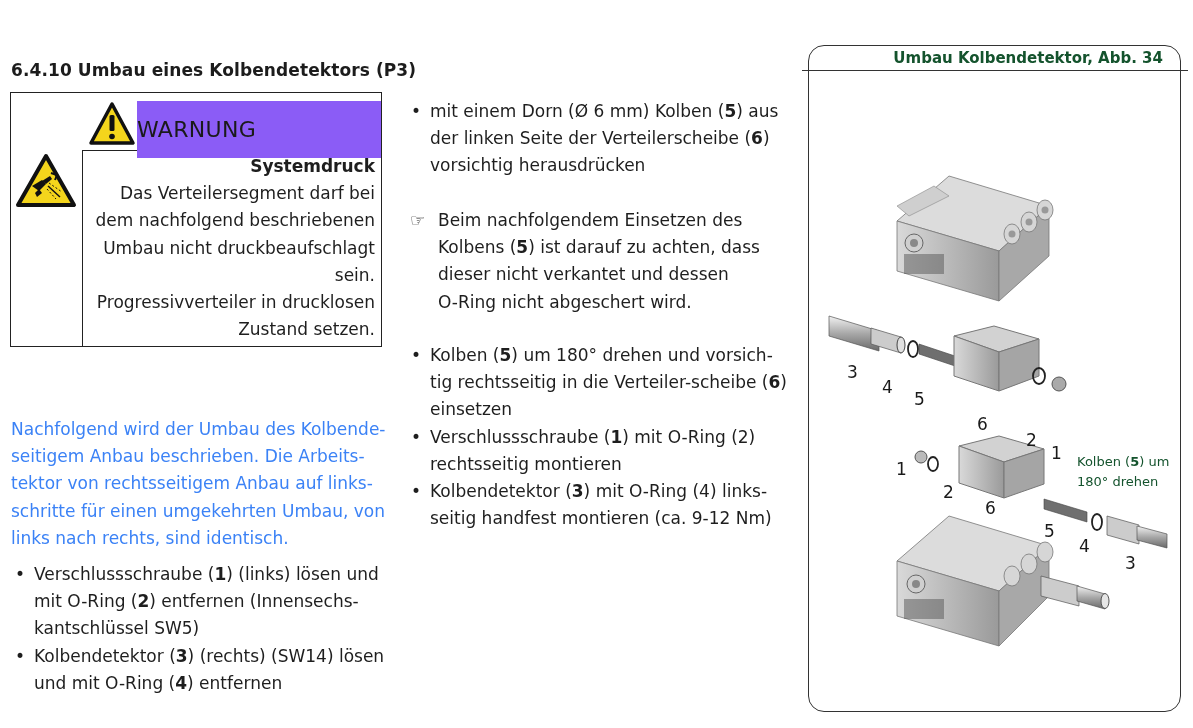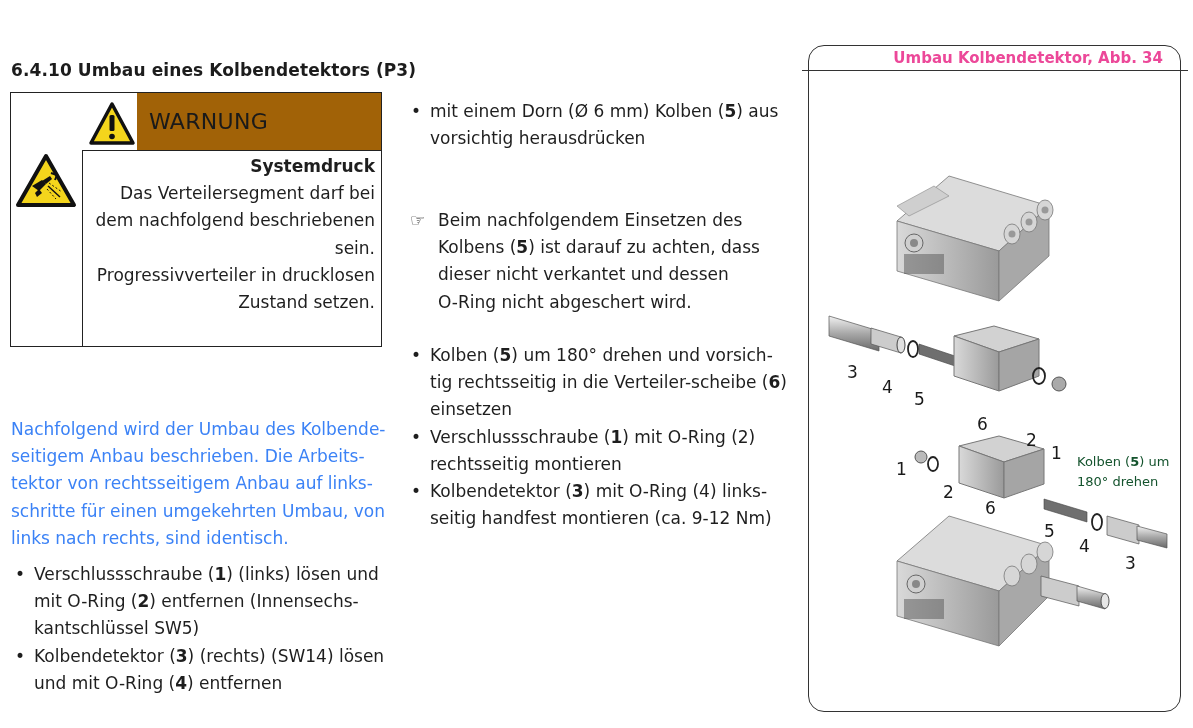--- a/index.html
+++ b/index.html
@@ -6,22 +6,22 @@
   body { width:1193px; height:728px; position:relative; overflow:hidden;
          font-family:"DejaVu Sans", "Liberation Sans", sans-serif; color:#1a1a1a; }
   .title { position:absolute; left:11px; top:20px; font-size:17px; font-weight:bold; letter-spacing:0.1px; color:#1c1c1c;margin-top:40px; }
 
   
   .warn { position:absolute; left:10px; top:92px; width:372px; height:255px;
           border:1.5px solid #222; box-sizing:border-box; }
   .warn .leftcol { position:absolute; left:0; top:0; width:71px; height:100%; border-right:1.5px solid #222; }
   .warn .hdr { position:absolute; left:71px; top:0; right:0; height:57px; border-bottom:1.5px solid #222; }
   .warn .hdr .iconcell { position:absolute; left:0; top:0; width:55px; height:100%; background:#fff; }
-  .warn .hdr .label { position:absolute; left:55px; top:0; right:0; height:100%; background:#a16207;
-                      font-size:22px; line-height:57px; padding-left:12px; color:#1a1a1a; letter-spacing:0.3px; }
+  .warn .hdr .label { position:absolute; left:55px; top:8px; right:0; height:100%; background:#8b5cf6;
+                      font-size:22px; line-height:57px; color:#1a1a1a; letter-spacing:0.3px; }
   .warn .body { position:absolute; left:76px; top:60px; right:6px; font-size:17px; line-height:27.2px; color:#1e1e1e;text-align:right; }
   .warn .body .strong { font-weight:bold; }
   .tri-big { position:absolute; left:6px; top:8px; }
   .tri-press { position:absolute; left:4px; top:60px; }
 
   .para { position:absolute; left:11px; top:416px; width:380px; font-size:17px; line-height:27.2px; color:#3b82f6; }
   ul.steps { list-style:none; margin:0; padding:0; }
   ul.steps li { position:relative; padding-left:23px; font-size:17px; line-height:27.2px; color:#1e1e1e; }
   ul.steps li .dot { position:absolute; left:4px; top:0; }
   .left-steps { position:absolute; left:11px; top:561px; width:380px; }
@@ -29,21 +29,21 @@
   .mid2 { position:absolute; left:407px; top:342px; width:385px; }
   .note { position:absolute; left:410px; top:207px; width:385px; font-size:17px; line-height:27.2px; color:#1e1e1e; }
   .note .hand { position:absolute; left:0; top:0; font-size:17px; }
   .note .txt { margin-left:28px; display:block; }
   b.num { font-weight:bold; }
 
   
   .fig { position:absolute; left:808px; top:45px; width:373px; height:667px;
          border:1.5px solid #333; border-radius:16px; box-sizing:border-box; }
   .fig-rule { position:absolute; left:802px; top:70px; width:386px; height:0; border-top:1.5px solid #333; }
-  .fig-caption { position:absolute; right:30px; top:49px; font-size:15px; font-weight:bold; color:#ec4899; }
+  .fig-caption { position:absolute; right:30px; top:49px; font-size:15px; font-weight:bold; color:#14532d; }
   .fig svg { position:absolute; left:0; top:0; }
   .callout { position:absolute; font-size:17px; color:#1a1a1a; }
   .fig-note { position:absolute; left:1077px; top:452px; font-size:13px; line-height:20px; color:#14532d; }
 </style>
 </head>
 <body>
 
 <div class="title">6.4.10 Umbau eines Kolbendetektors (P3)</div>
 
 <div class="warn">
@@ -66,20 +66,21 @@
         <rect x="21.5" y="14" width="5" height="16" rx="1.5" fill="#111"></rect>
         <circle cx="24" cy="35.5" r="2.8" fill="#111"></circle>
       </svg>
     </div>
     <div class="label">WARNUNG</div>
   </div>
   <div class="body">
     <div class="strong">Systemdruck</div>
     <div>Das Verteilersegment darf bei</div>
     <div>dem nachfolgend beschriebenen</div>
+    <div>Umbau nicht druckbeaufschlagt</div>
     <div>sein.</div>
     <div>Progressivverteiler in drucklosen</div>
     <div>Zustand setzen.</div>
   </div>
 </div>
 
 <div class="para">
   <div>Nachfolgend wird der Umbau des Kolbende-</div>
   <div>seitigem Anbau beschrieben. Die Arbeits-</div>
   <div>tektor von rechtsseitigem Anbau auf links-</div>
@@ -98,20 +99,21 @@
     <span class="dot">•</span>
     <div><span>Kolbendetektor (</span><b class="num">3</b><span>) (rechts) (SW14) lösen</span></div>
     <div><span>und mit O-Ring (</span><b class="num">4</b><span>) entfernen</span></div>
   </li>
 </ul>
 
 <ul class="steps mid1">
   <li>
     <span class="dot">•</span>
     <div><span>mit einem Dorn (Ø 6 mm) Kolben (</span><b class="num">5</b><span>) aus</span></div>
+    <div><span>der linken Seite der Verteilerscheibe (</span><b class="num">6</b><span>)</span></div>
     <div><span>vorsichtig herausdrücken</span></div>
   </li>
 </ul>
 
 <div class="note">
   <span class="hand">☞</span>
   <span class="txt">
     <div><span>Beim nachfolgendem Einsetzen des</span></div>
     <div><span>Kolbens (</span><b class="num">5</b><span>) ist darauf zu achten, dass</span></div>
     <div><span>dieser nicht verkantet und dessen</span></div>

